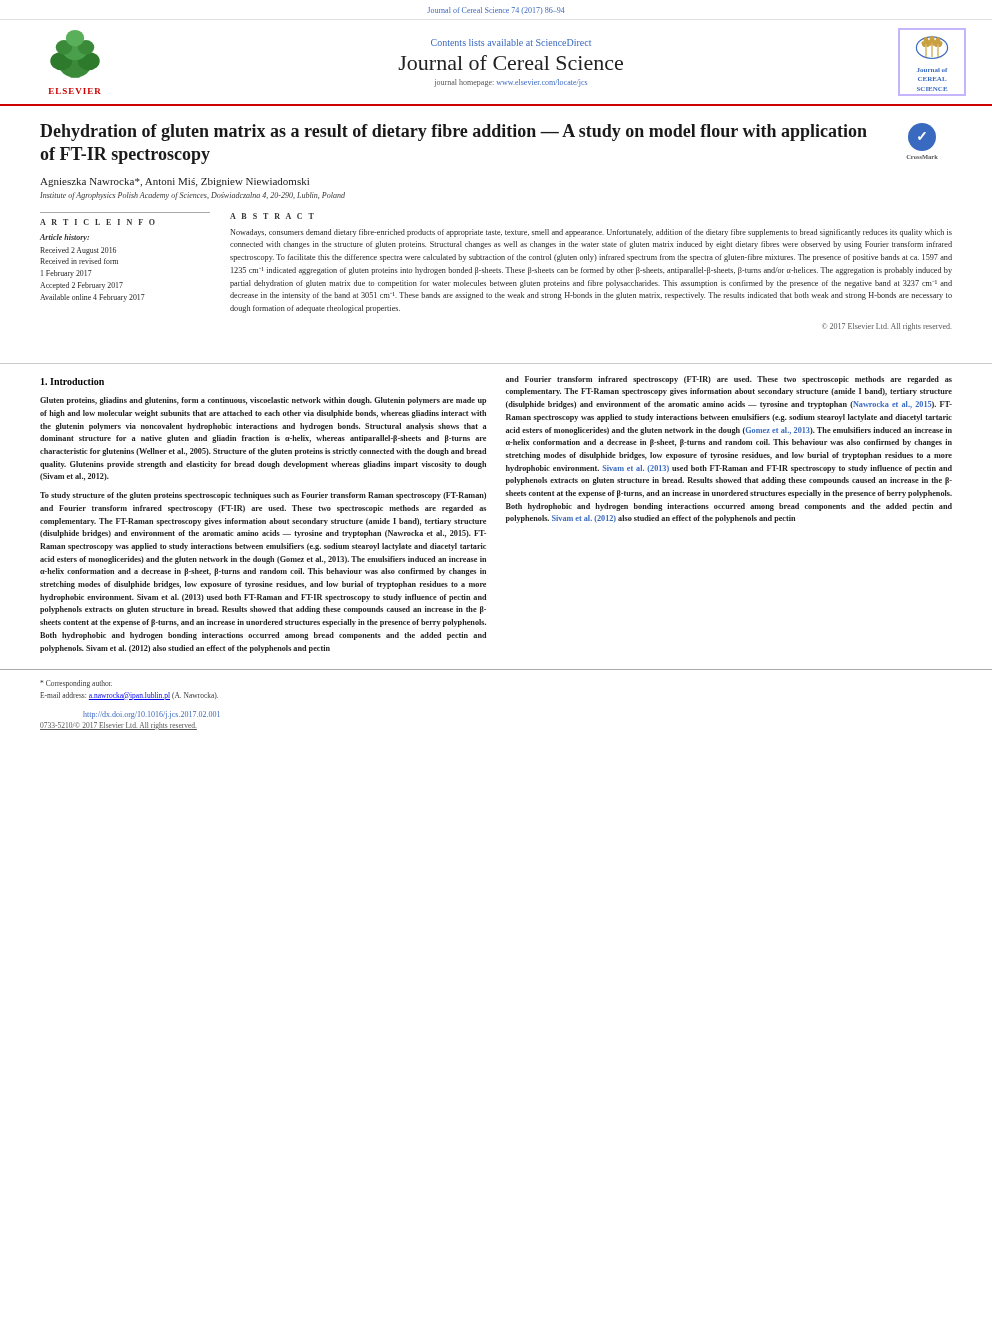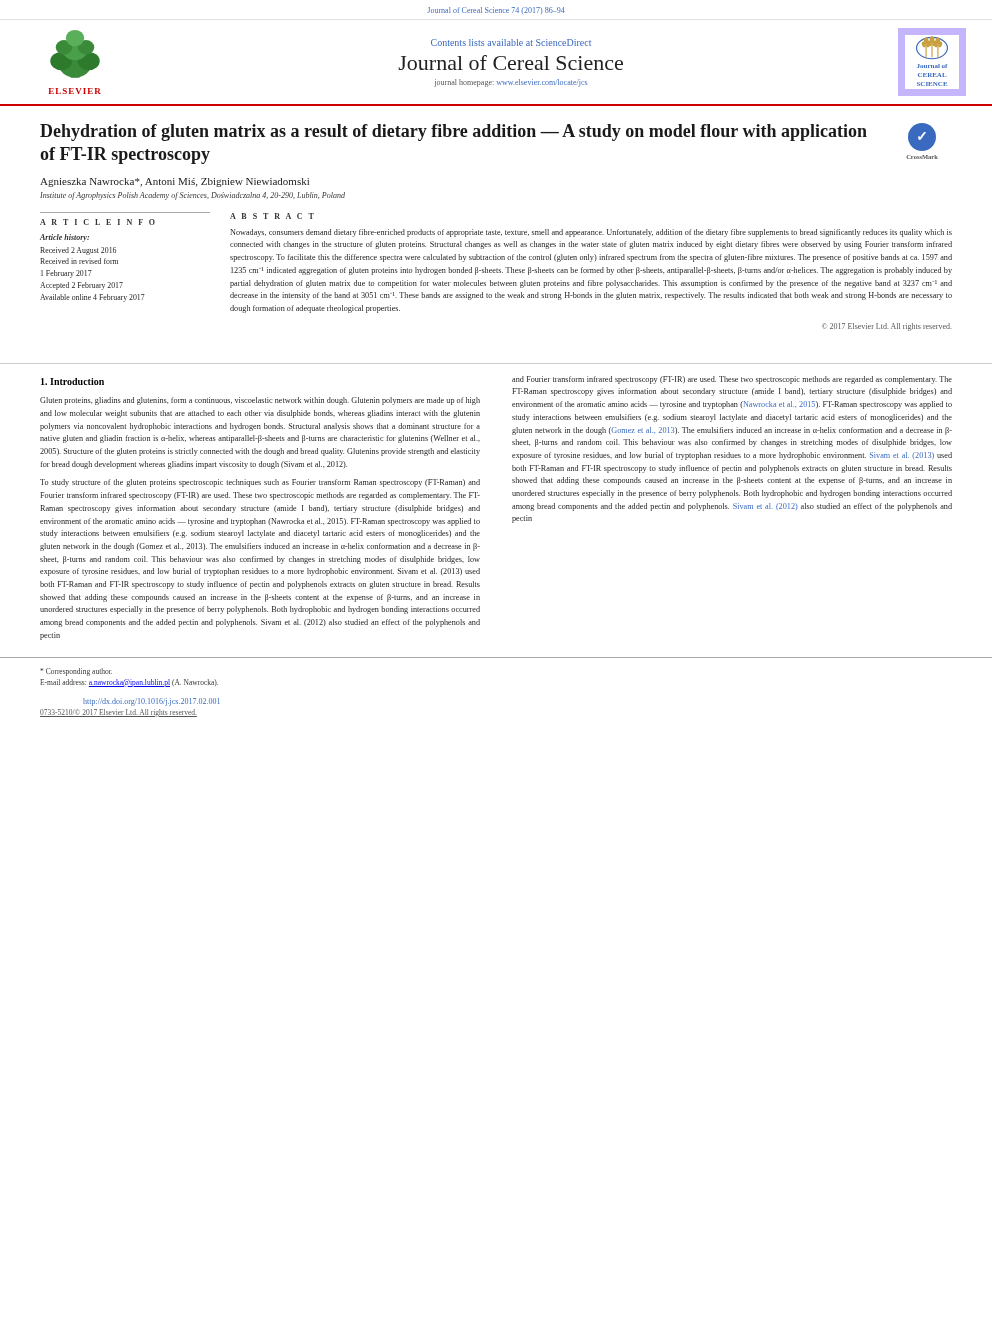--- a/index.html
+++ b/index.html
@@ -73,21 +73,21 @@
     }
     .journal-header-right {
       width: 80px;
       display: flex;
       align-items: center;
       justify-content: center;
     }
     .journal-logo-box {
       width: 68px;
       height: 68px;
-      border: 7px solid #c4b5fd;
+      border: 2px solid #c4b5fd;
       display: flex;
       flex-direction: column;
       align-items: center;
       justify-content: center;
       background: #fff;
     }
     .journal-logo-box .logo-text {
       font-size: 7px;
       color: #3a6abf;
       text-align: center;
@@ -227,39 +227,40 @@
     
     .section-divider {
       border: none;
       border-top: 1px solid #ccc;
       margin: 10px 0;
     }
 
     
     .body-two-col {
       display: flex;
-      gap: 32px;
+      gap: 19px;
       padding: 0 40px;
     }
     .body-col {
       flex: 1;
       font-size: 8.2px;
       color: #222;
       line-height: 1.55;
       text-align: justify;
     }
     .body-col h2 {
       font-size: 10px;
       font-weight: bold;
       color: #000;
       margin-bottom: 6px;
       font-family: 'Times New Roman', serif;
     }
     .body-col p {
       margin-bottom: 6px;
+      font-weight: bold;
     }
     .body-col .cite-link {
       color: #3a6abf;
       text-decoration: none;
     }
 
     
     .footnotes-area {
       padding: 8px 40px 4px;
       border-top: 1px solid #aaa;

